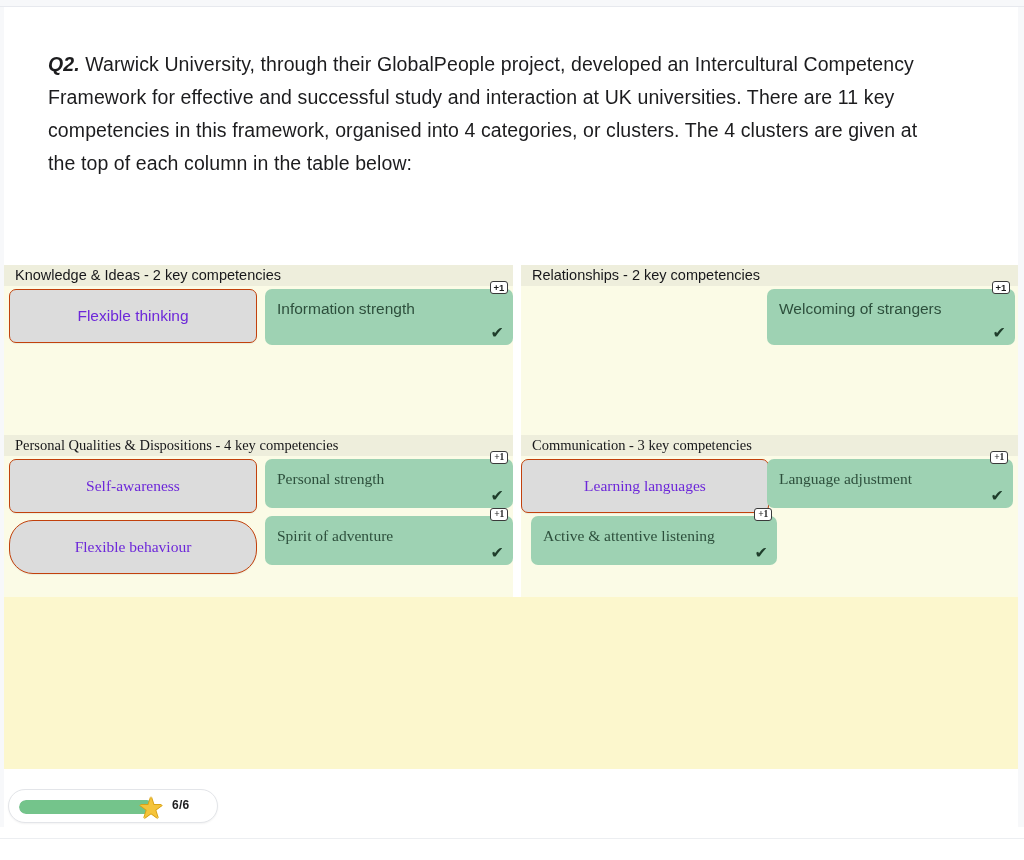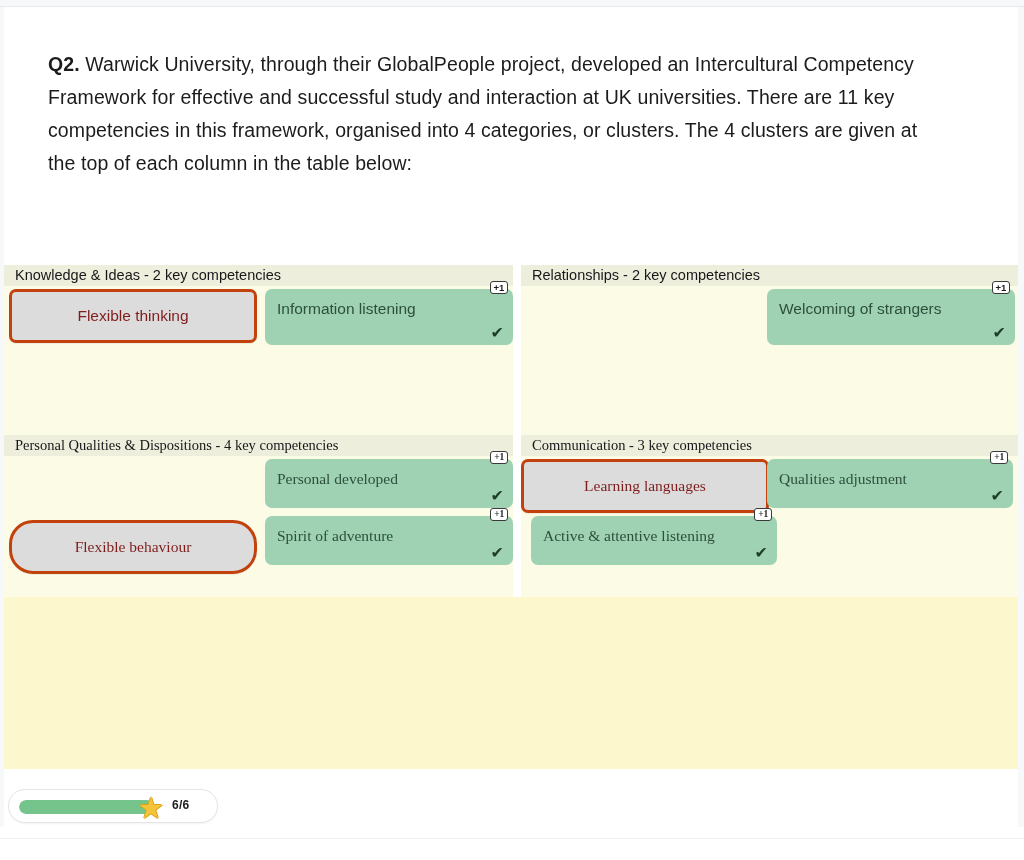--- a/index.html
+++ b/index.html
@@ -41,21 +41,21 @@
   
   .prompt {
     position: absolute;
     left: 48px; top: 48px;
     width: 900px;
     font-size: 19.5px;
     line-height: 33px;
     color: #1c1c1e;
     letter-spacing: 0.1px;
   }
-  .prompt .qnum { font-weight: 700; }
+  .prompt .qnum { font-weight: 700; font-style: italic; }
 
   
   .board {
     position: absolute;
     left: 4px; top: 265px;
     width: 1014px;
     height: 532px;
   }
 
   .panel-grid {
@@ -92,22 +92,22 @@
 
   
   .tile {
     position: absolute;
     border-radius: 7px;
     font-size: 15.5px;
   }
 
   .tile.source {
     background: #dcdcdc;
-    border: 3px solid #c2410c;
-    color: #7f1d1d;
+    border: 1px solid #c2410c;
+    color: #6d28d9;
     display: flex;
     align-items: center;
     justify-content: center;
     text-align: center;
     box-shadow: 0 1px 1px rgba(0,0,0,0.06);
   }
 
   .tile.filled {
     background: #9ed2b3;
     color: #2d4f3c;
@@ -225,65 +225,68 @@
     <div class="panel-grid">
 
       <div class="panel col-l row-1">
         <div class="panel-header">Knowledge &amp; Ideas - 2 key competencies</div>
         <div class="panel-body">
           <div class="tile source slot-l h-tall" style="top:3px;">
             <span>Flexible thinking</span>
           </div>
           <div class="tile filled slot-r h-fill" style="top:3px; width:248px;">
             <span class="badge-plus">+1</span>
-            <span>Information listening</span>
+            <span>Information strength</span>
             <span class="check">✔</span>
           </div>
         </div>
       </div>
 
       <div class="panel col-r row-1">
         <div class="panel-header">Relationships - 2 key competencies</div>
         <div class="panel-body">
           <div class="tile filled h-fill" style="left:246px; top:3px; width:248px;">
             <span class="badge-plus">+1</span>
             <span>Welcoming of strangers</span>
             <span class="check">✔</span>
           </div>
         </div>
       </div>
 
       <div class="panel col-l row-2">
         <div class="panel-header">Personal Qualities &amp; Dispositions - 4 key competencies</div>
         <div class="panel-body">
+          <div class="tile source slot-l h-tall" style="top:3px;">
+            <span>Self-awareness</span>
+          </div>
           <div class="tile source slot-l h-tall" style="top:64px;border-radius:24px;">
             <span>Flexible behaviour</span>
           </div>
           <div class="tile filled slot-r" style="top:3px; width:248px; height:49px;">
             <span class="badge-plus">+1</span>
-            <span>Personal developed</span>
+            <span>Personal strength</span>
             <span class="check">✔</span>
           </div>
           <div class="tile filled slot-r" style="top:60px; width:248px; height:49px;">
             <span class="badge-plus">+1</span>
             <span>Spirit of adventure</span>
             <span class="check">✔</span>
           </div>
         </div>
       </div>
 
       <div class="panel col-r row-2">
         <div class="panel-header">Communication - 3 key competencies</div>
         <div class="panel-body">
           <div class="tile source h-tall" style="left:0px; top:3px; width:248px;">
             <span>Learning languages</span>
           </div>
           <div class="tile filled" style="left:246px; top:3px; width:246px; height:49px;">
             <span class="badge-plus">+1</span>
-            <span>Qualities adjustment</span>
+            <span>Language adjustment</span>
             <span class="check">✔</span>
           </div>
           <div class="tile filled" style="left:10px; top:60px; width:246px; height:49px;">
             <span class="badge-plus">+1</span>
             <span>Active &amp; attentive listening</span>
             <span class="check">✔</span>
           </div>
         </div>
       </div>
 

